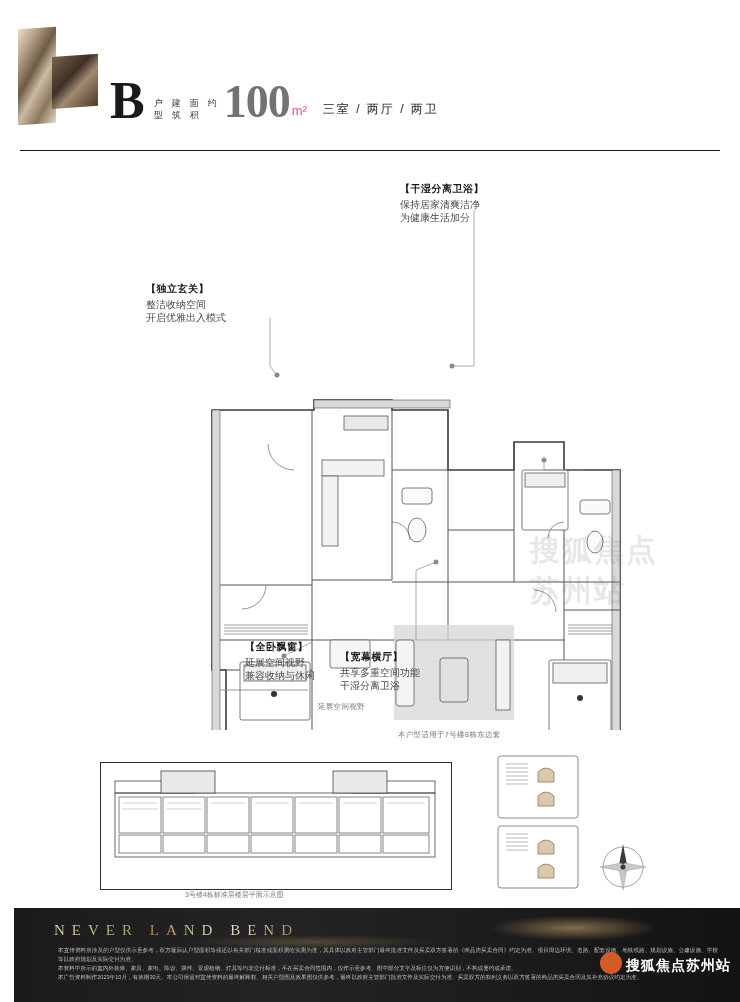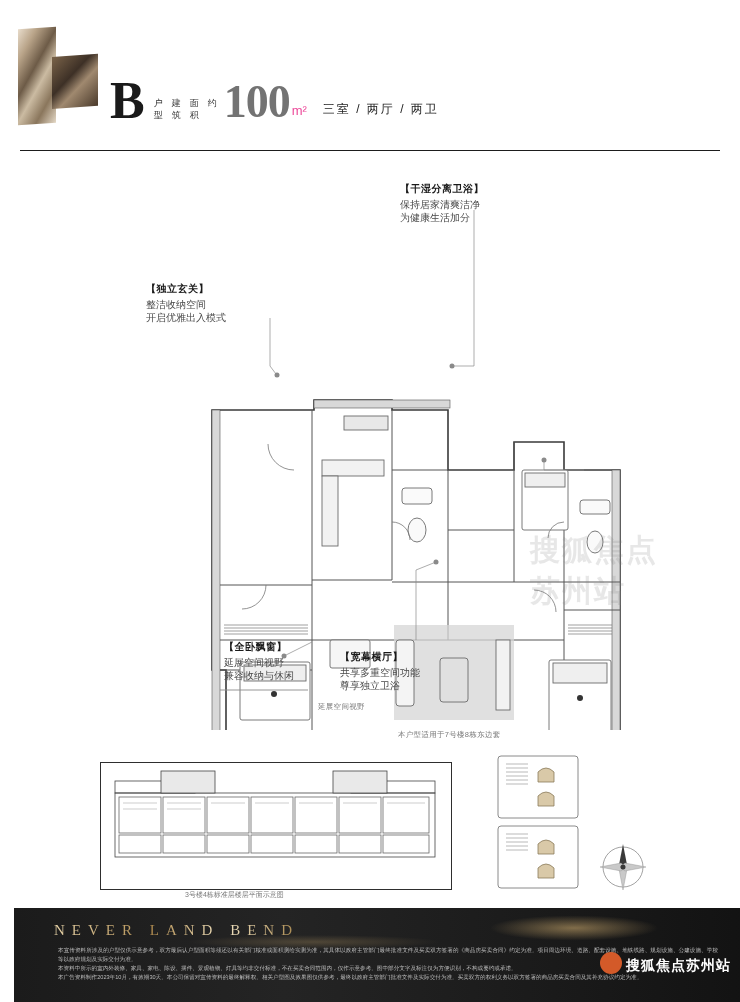--- a/index.html
+++ b/index.html
@@ -235,30 +235,30 @@
       <div class="body">为健康生活加分</div>
     </div>
 
     <div class="callout" style="left:146px;top:112px;">
       <div class="tag">【独立玄关】</div>
       <div class="body">整洁收纳空间</div>
       <div class="body">开启优雅出入模式</div>
     </div>
 
 
-    <div class="callout" style="left:224px;top:470px;">
+    <div class="callout" style="left:245px;top:470px;">
       <div class="tag">【全卧飘窗】</div>
       <div class="body">延展空间视野</div>
       <div class="body">兼容收纳与休闲</div>
     </div>
 
     <div class="callout" style="left:340px;top:480px;">
       <div class="tag">【宽幕横厅】</div>
       <div class="body">共享多重空间功能</div>
-      <div class="body">尊享独立卫浴</div>
+      <div class="body">干湿分离卫浴</div>
     </div>
 
     <div class="caption" style="left:318px;top:532px;">延展空间视野</div>
     <div class="caption" style="left:398px;top:532px;margin-top:28px;">本户型适用于7号楼8栋东边套</div>
   </div>
 
   <div class="ghost-wm">搜狐焦点苏州站</div>
 
   <div class="keyplan">
     <svg width="348" height="124" viewBox="0 0 348 124">

